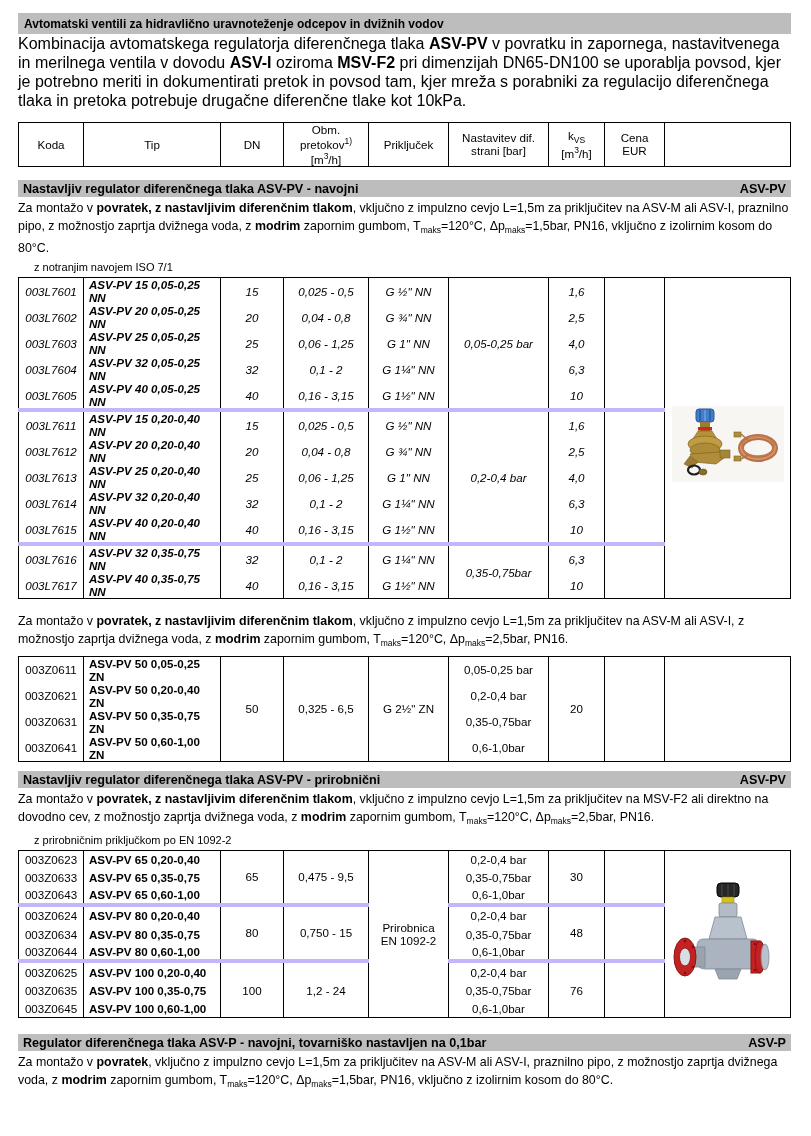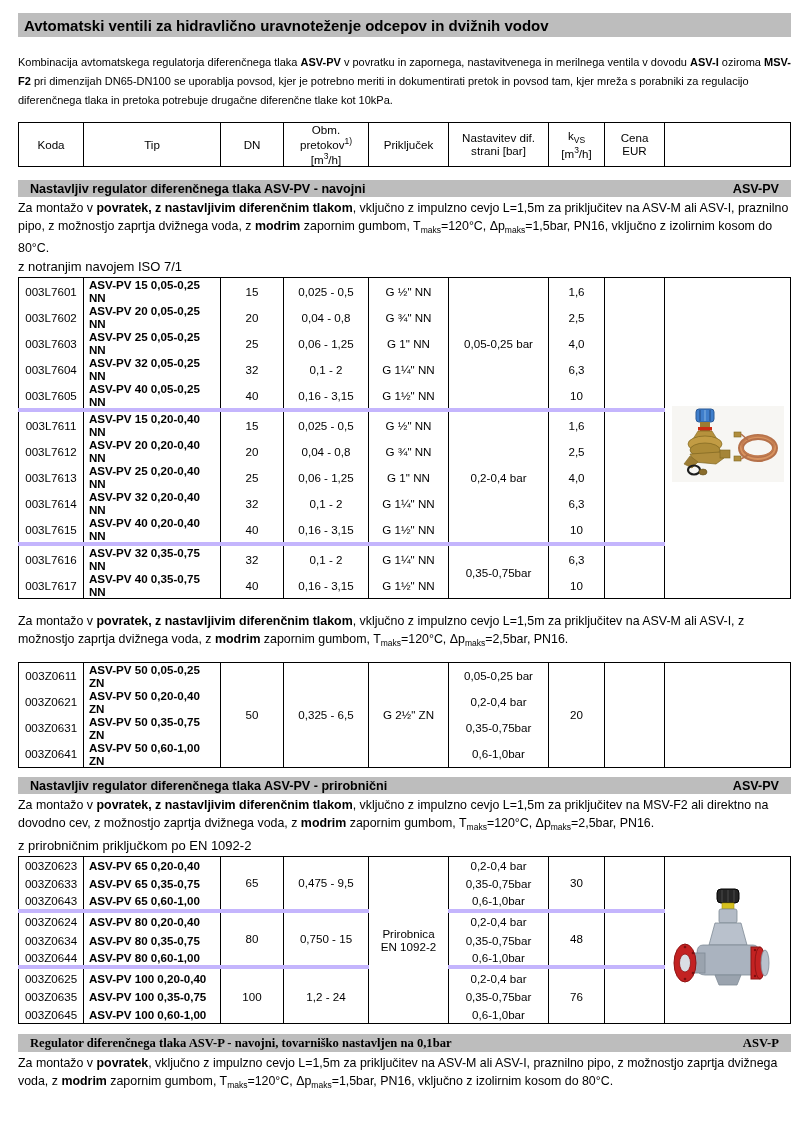--- a/index.html
+++ b/index.html
@@ -1,43 +1,43 @@
 <!DOCTYPE html>
 <html><head>
 <meta charset="utf-8">
 <style>
   * { box-sizing: border-box; }
   body { margin:0; background:#fff; color:#000; font-family:"Liberation Sans", sans-serif; }
   .page { width:811px; height:1136px; overflow:hidden; background:#fff; position:relative; }
   .content { margin-left:18px; width:773px; }
 
-  .titlebar { background:#bdbdbd; font-weight:bold; font-size:15px; padding:4px 6px 3px; margin-top:13px; }
+  .titlebar { background:#bdbdbd; font-weight:bold; font-size:12px; padding:4px 6px 3px; margin-top:13px; }
   .intro { font-weight:bold; font-size:13px; text-align:center; line-height:21px; margin:14px 4px 0; }
-  .para { font-size:11px; line-height:19px; margin-top:16px; }
+  .para { font-size:16px; line-height:19px; }
 
   .secbar { background:#bdbdbd; font-weight:bold; font-size:12.6px; display:flex;
-            justify-content:space-between; padding:2px 12px 1px; margin-top:13px; }
+            justify-content:space-between; padding:2px 5px 1px; margin-top:13px; }
   .secbar.mt-sm { margin-top:9px; }
-  .secbar.mt-md { margin-top:10px;font-family:Liberation Serif, serif; }
+  .secbar.mt-md { margin-top:16px; }
   .spara { font-size:12.4px; line-height:18px; margin:2px 0 0; }
-  .note  { font-size:13px; line-height:16px; margin:2px 0 2px; }
+  .note  { font-size:11px; line-height:16px; margin:2px 16px 2px; }
 
   table { border-collapse:collapse; table-layout:fixed; width:773px; font-size:11.6px;
           border:1.5px solid #000; }
   td { border-left:1px solid #000; border-right:1px solid #000; border-top:none; border-bottom:none;
        padding:0 3px; text-align:center; vertical-align:middle; overflow:hidden; white-space:pre-line; }
   tr.gb td { border-top:4px solid #c4b5fd; }
   td.tip { text-align:left; font-weight:bold; padding-left:5px; }
   td.imgcell { padding:0; text-align:center; vertical-align:middle; }
   .thead tr { height:40px; }
-  .t1 tr { height:17.5px; }
+  .t1 tr { height:17.5px;font-style:italic; }
   .t2 tr { height:21px; }
   .t3 tr { height:18px; }
   .thead { margin-top:12px; }
-  .t2 { margin-top:9px; }
+  .t2 { margin-top:3px; }
   sup, sub { font-size:8.5px; }
 </style>
 </head>
 <body>
 
 <div class="page">
   <div class="content">
 
     <div class="titlebar">Avtomatski ventili za hidravlično uravnoteženje odcepov in dvižnih vodov</div>
 

